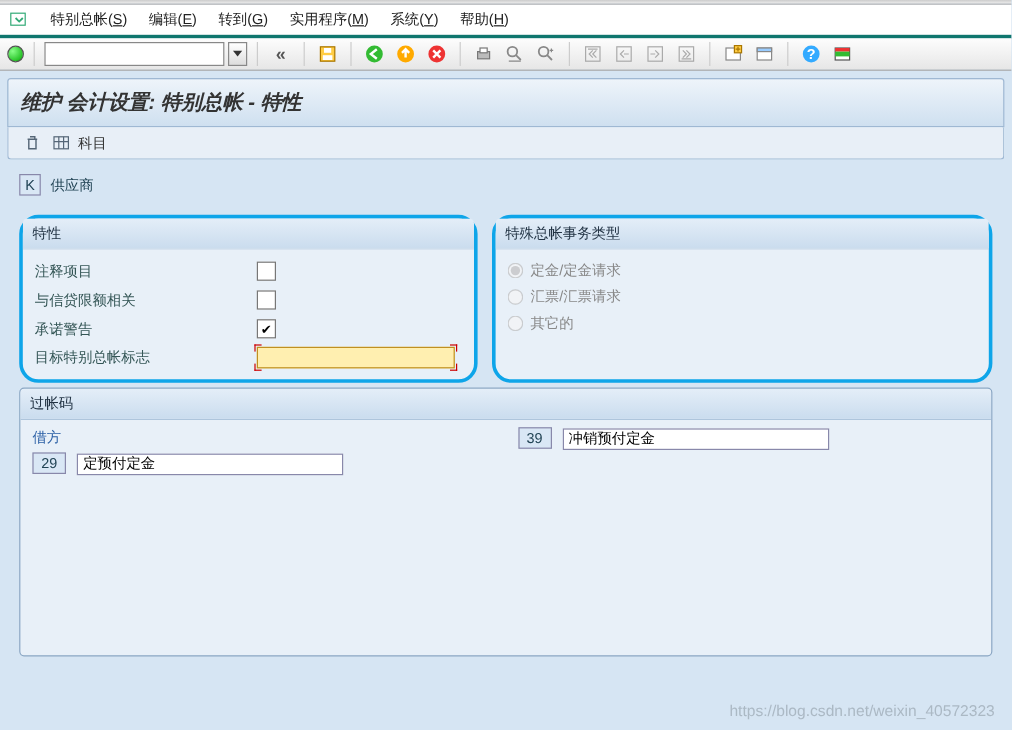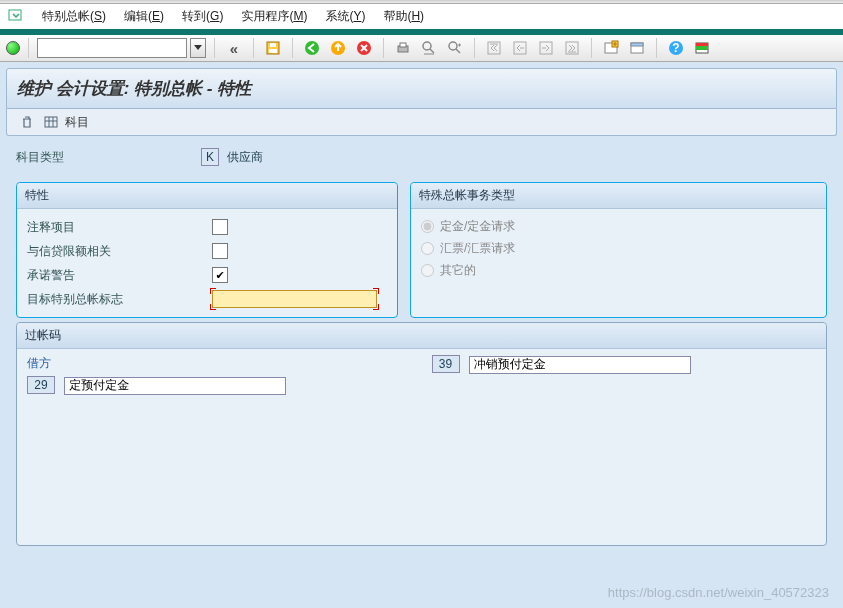--- a/index.html
+++ b/index.html
@@ -1,20 +1,20 @@
 <!DOCTYPE html>
 <html><head>
   <meta charset="utf-8">
   <style>
     * { box-sizing: border-box; margin: 0; padding: 0; font-family: "Microsoft YaHei", Arial, sans-serif; font-size: 12px; }
     body { background: #d6e5f3; width: 843px; height: 608px; overflow: hidden; }
     
     .top-border { height: 4px; background: linear-gradient(#ccc, #eee); border-bottom: 1px solid #aaa; }
     
-    .menubar { display: flex; align-items: flex-start; padding: 4px 8px; background: #fff; border-bottom: 6px solid #0f766e; gap: 18px; }
+    .menubar { display: flex; align-items: flex-end; padding: 4px 8px; background: #fff; border-bottom: 3px solid #0f766e; gap: 18px; }
     .menubar .menu-icon { width: 16px; height: 16px; display: inline-flex; align-items: center; }
     .menubar .menu-item { cursor: pointer; color: #222; }
     .menubar .menu-item u { text-decoration: underline; }
     
     .toolbar { display: flex; align-items: center; padding: 3px 6px; background: linear-gradient(#fdfdfd,#e6e6e6); border-bottom: 1px solid #aaa; gap: 4px; }
     .toolbar .status-dot { width: 14px; height: 14px; border-radius: 50%; background: radial-gradient(circle at 30% 30%, #8f8, #0a0); border: 1px solid #555; }
     .toolbar .cmd-input { width: 150px; height: 20px; border: 1px solid #888; background: #fff; padding: 0 4px; }
     .toolbar .combo-btn { width: 16px; height: 20px; border: 1px solid #888; background: linear-gradient(#fff,#ddd); display:flex; align-items:center; justify-content:center; margin-left:-1px;}
     .toolbar .sep { width: 1px; height: 20px; background: #ccc; margin: 0 4px; }
     .toolbar .tbtn { width: 22px; height: 20px; display: inline-flex; align-items: center; justify-content: center; cursor: pointer; border-radius: 2px; }
@@ -26,21 +26,21 @@
     .subtoolbar .stbtn { width: 20px; height: 18px; display:inline-flex; align-items:center; justify-content:center; cursor:pointer;}
     .subtoolbar .label { color: #333; cursor: pointer; }
     
     .content { padding: 0 16px; }
     .row { display: flex; align-items: center; min-height: 22px; }
     .lbl { width: 185px; color: #355; }
     .val-box { width: 18px; height: 18px; border: 1px solid #88a; background: #d9e7f5; text-align: center; line-height: 16px; color: #245; margin-right: 8px; }
     .val-text { color: #245; }
     
     .panels { display: flex; gap: 12px; margin-top: 14px; }
-    .panel { border: 1px solid #0ea5e9; border-radius: 4px; background: #e8f0f8; }
+    .panel { border: 3px solid #0ea5e9; border-radius: 16px; background: #e8f0f8; }
     .panel-title { padding: 4px 8px; background: linear-gradient(#e4eef8,#cadcee); border-bottom: 1px solid #aec5dc; color: #234; border-radius: 4px 4px 0 0;}
     .panel-body { padding: 6px 10px; }
     .panel-left { width: 382px; }
     .panel-right { flex: 1; }
     
     .panel-body .row { min-height: 24px; }
     .checkbox-cell { width: 16px; height: 16px; border: 1px solid #777; background: #fff; display:inline-flex; align-items:center; justify-content:center; }
     .checkbox-cell.checked::after { content: "✔"; font-size: 11px; color: #000; }
     
     .target-input-wrap { position: relative; display: inline-block; }
@@ -211,21 +211,20 @@
         <line x1="5" y1="2" x2="5" y2="12" stroke="#567"></line>
         <line x1="9" y1="2" x2="9" y2="12" stroke="#567"></line>
         <line x1="1" y1="6" x2="13" y2="6" stroke="#567"></line>
       </svg>
     </span>
   <span class="label">科目</span>
 </div>
 
 <div class="content">
   <div class="row">
-    <span class="lbl">科目类型</span>
     <span class="val-box">K</span>
     <span class="val-text">供应商</span>
   </div>
 
   <div class="panels">
     <div class="panel panel-left">
       <div class="panel-title">特性</div>
       <div class="panel-body">
         <div class="row">
           <span class="lbl">注释项目</span>

